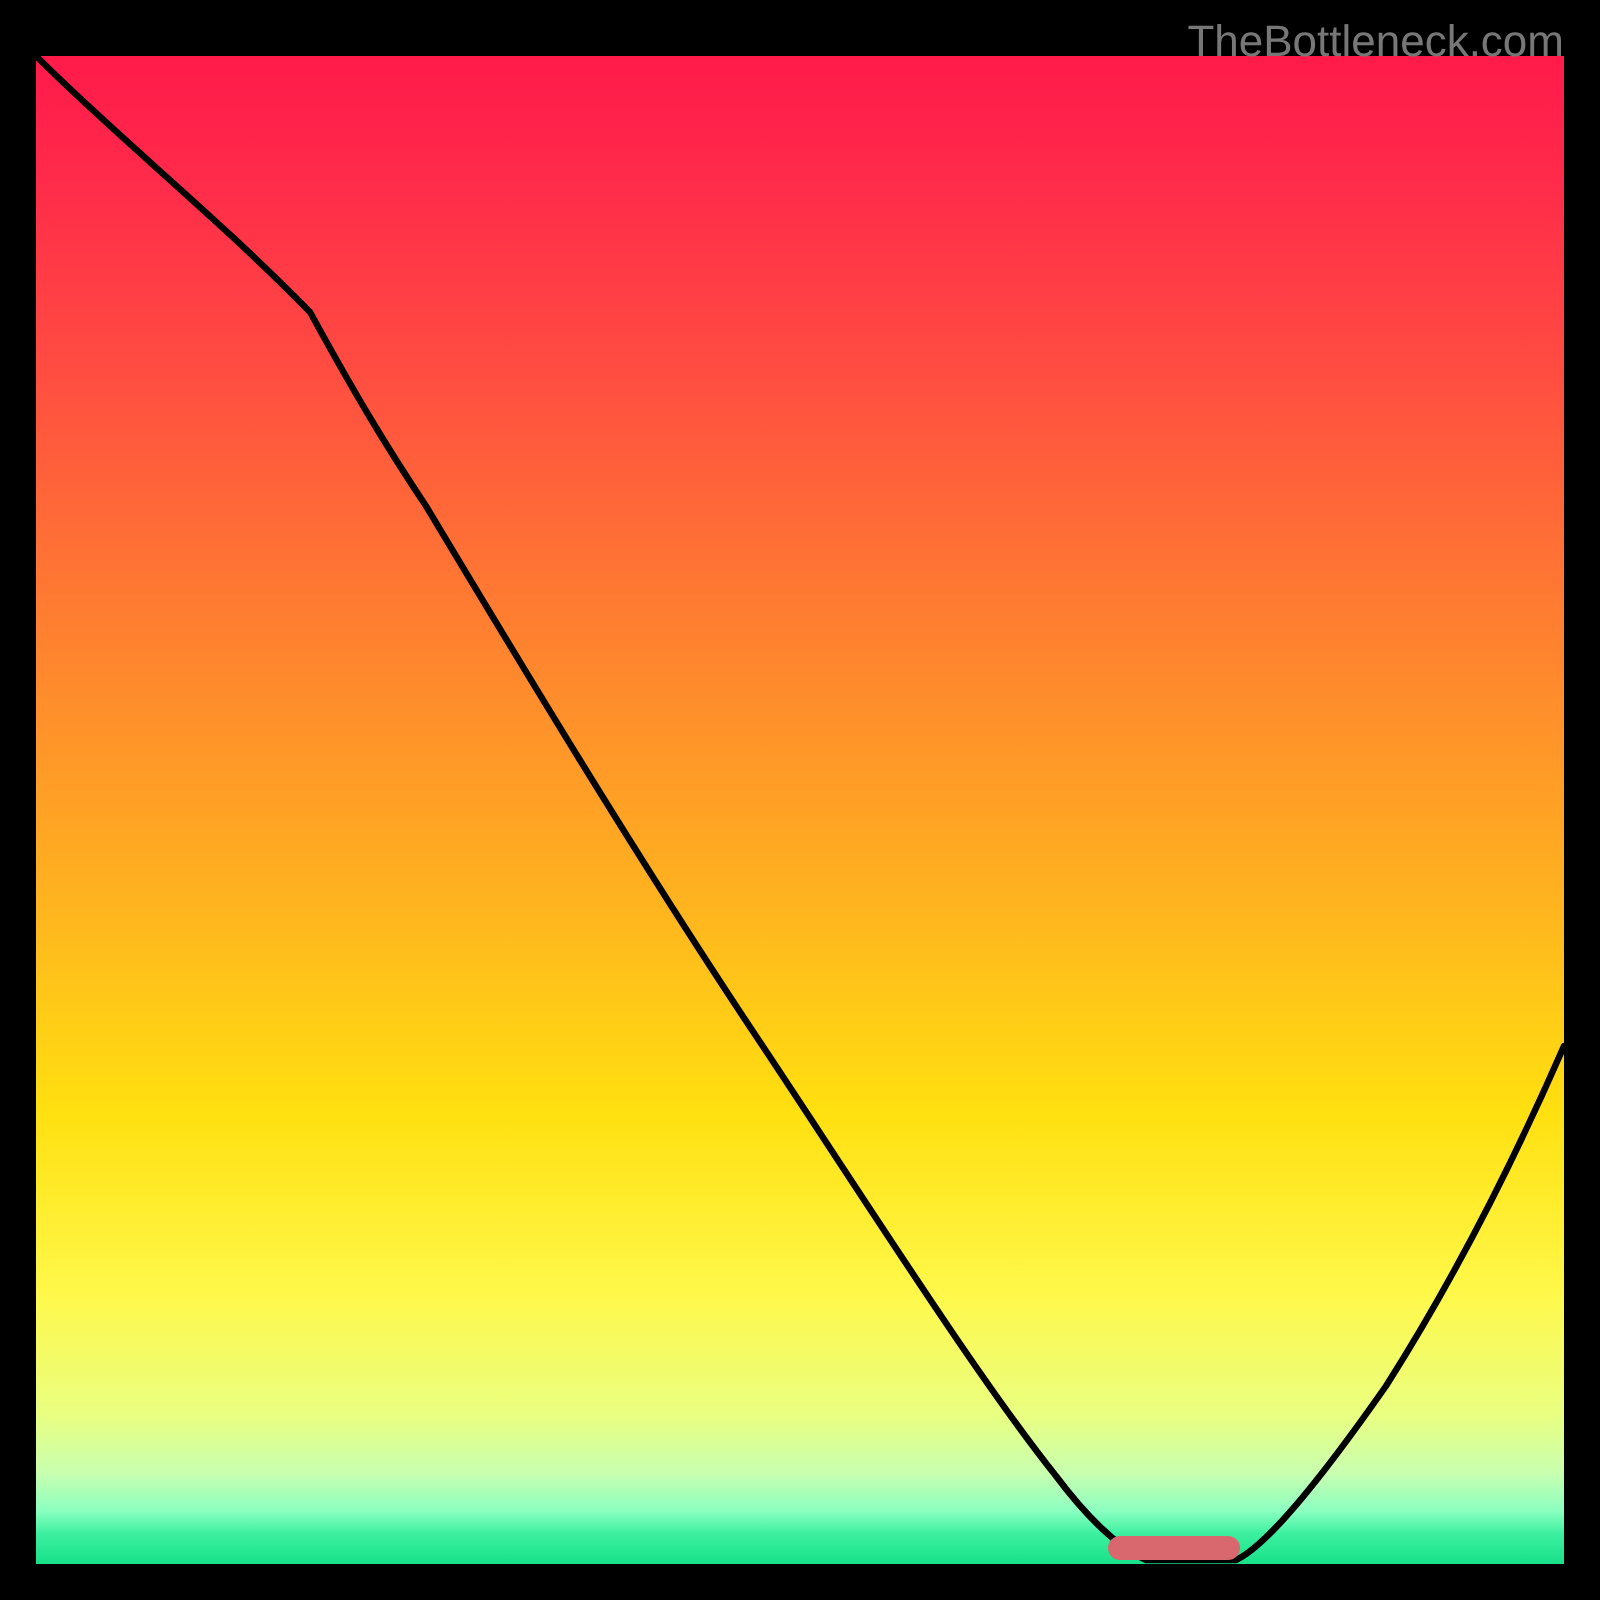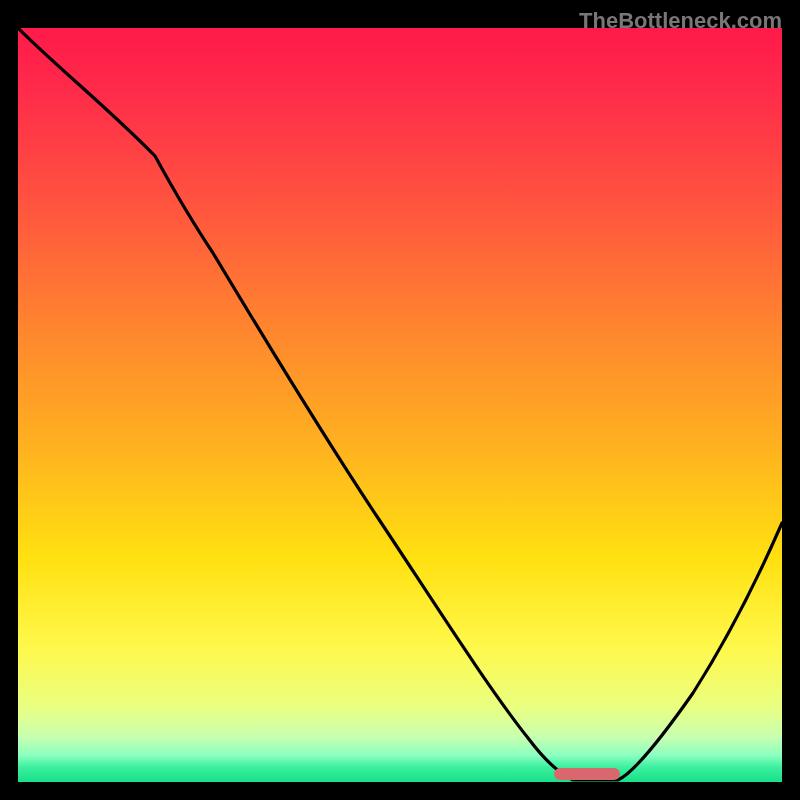--- a/index.html
+++ b/index.html
@@ -10,21 +10,21 @@
     font-family: Arial, sans-serif;
     position: relative;
     overflow: hidden;
   }
   .watermark {
     position: absolute;
     top: 8px;
     right: 18px;
     color: #777;
     font-size: 22px;
-    font-weight: 700;
+    font-weight: 400;
     z-index: 10;
   }
   .plot-area {
     position: absolute;
     left: 18px;
     top: 28px;
     width: 764px;
     height: 754px;
     background: linear-gradient(to bottom,
       #ff1a4a 0%,

